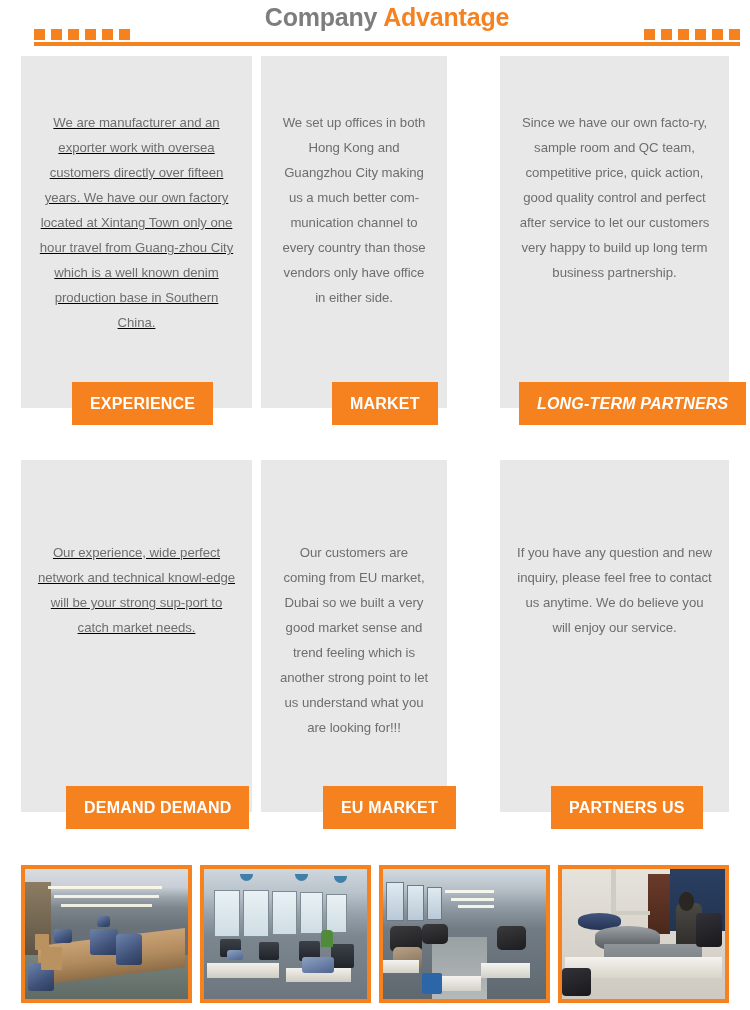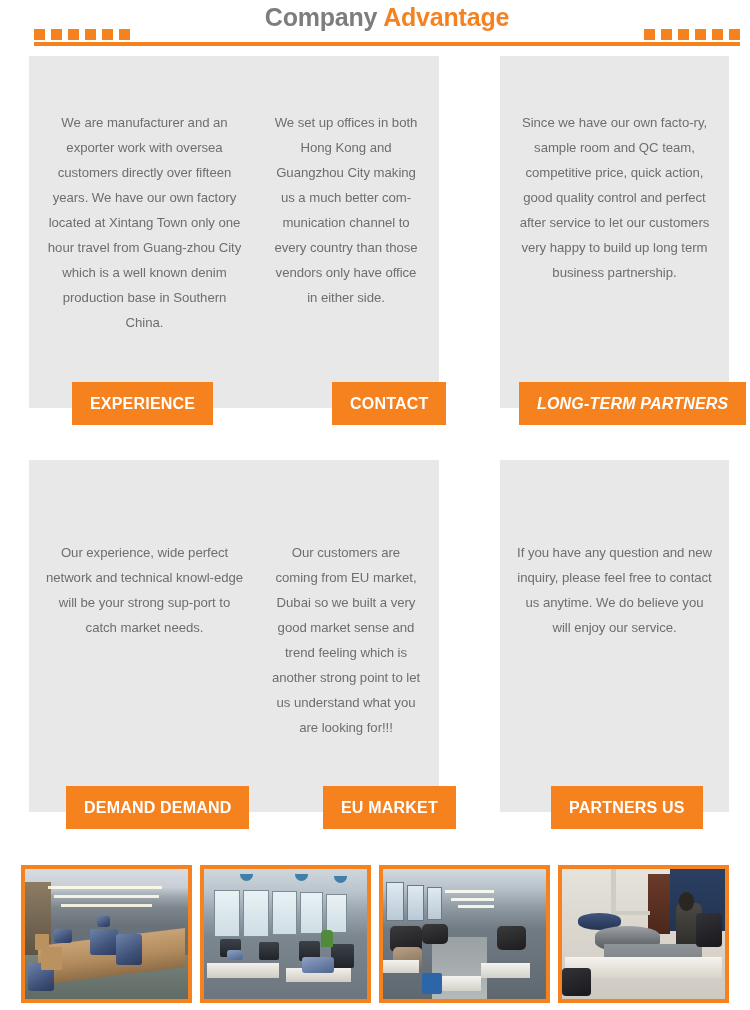--- a/index.html
+++ b/index.html
@@ -76,22 +76,22 @@
     width: 708px;
   }
   .grid.row-1 { top: 56px; }
   .grid.row-2 { top: 460px; }
 
   .card {
     position: absolute;
     top: 0;
     background: #e8e8e8;
   }
-  .card.col-0 { left: 8px;   width: 231px; }
-  .card.col-1 { left: 232px; width: 186px; }
+  .card.col-0 { left: 0px;   width: 231px; text-decoration: underline; }
+  .card.col-1 { left: 240px; width: 186px; }
   .card.col-2 { left: 479px; width: 229px; }
 
   .grid.row-1 .card { height: 352px; }
   .grid.row-2 .card { height: 352px; }
 
   .card-text {
     padding: 54px 16px 0 16px;
     font-size: 13.2px;
     line-height: 25px;
     color: #6e6e6e;
@@ -337,21 +337,21 @@
       <div class="card-text">We are manufacturer and an exporter work with oversea customers directly over fifteen years. We have our own factory located at Xintang Town only one hour travel from Guang-zhou City which is a well known denim production base in Southern China.</div>
     </div>
     <div class="card col-1">
       <div class="card-text">We set up offices in both Hong Kong and Guangzhou City making us a much better com-munication channel to every country than those vendors only have office in either side.</div>
     </div>
     <div class="card col-2">
       <div class="card-text">Since we have our own facto-ry, sample room and QC team, competitive price, quick action, good quality control and perfect after service to let our customers very happy to build up long term business partnership.</div>
     </div>
 
     <div class="tab-btn pos-0">EXPERIENCE</div>
-    <div class="tab-btn pos-1">CONTACT</div>
+    <div class="tab-btn pos-1">MARKET</div>
     <div class="tab-btn pos-2">LONG-TERM PARTNERS</div>
   </div>
 
   <div class="grid row-2">
 
     <div class="card col-0">
       <div class="card-text">Our experience, wide perfect network and technical knowl-edge will be your strong sup-port to catch market needs.</div>
     </div>
     <div class="card col-1">
       <div class="card-text">Our customers are coming from EU market, Dubai so we built a very good market sense and trend feeling which is another strong point to let us understand what you are looking for!!!</div>

